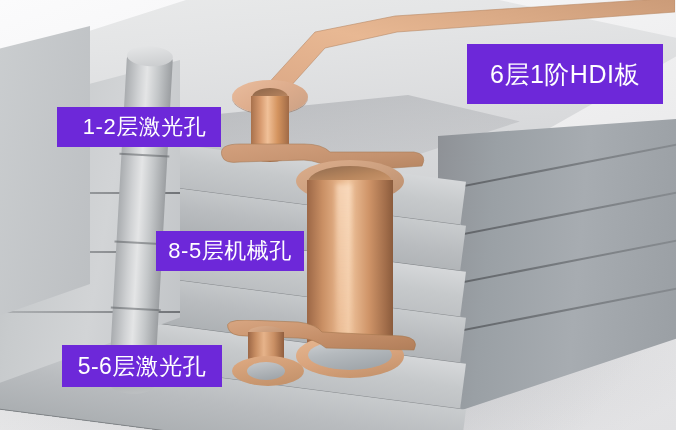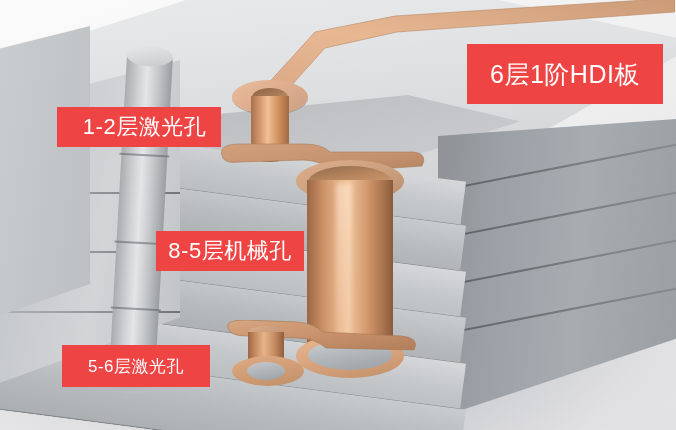--- a/index.html
+++ b/index.html
@@ -189,30 +189,30 @@
     background:linear-gradient(160deg,#dcae8c,#b98c6c);
   }
   
   .cu-l5{position:absolute;left:222px;top:320px;width:200px;height:44px;}
   .cu-l5 svg{display:block;}
 
   
   .label{
     position:absolute;
     color:#ffffff;
-    background:#ef4444;
+    background:#6d28d9;
     display:flex;align-items:center;justify-content:center;
     letter-spacing:.5px;
     white-space:nowrap;
     font-weight:400;
   }
   #label-hdi{left:467px;top:44px;width:196px;height:60px;font-size:25px;}
   #label-mv12{left:57px;top:107px;width:153px;height:40px;font-size:22px;padding-left:11px;}
   #label-mech{left:156px;top:231px;width:148px;height:40px;font-size:22px;}
-  #label-mv56{left:62px;top:345px;width:148px;height:42px;font-size:17px;}
+  #label-mv56{left:62px;top:345px;width:160px;height:42px;font-size:23px;}
 </style>
 </head>
 <body>
 
 <div id="stage">
 
   <div class="backdrop"></div>
   <div class="floor-shadow"></div>
   <div class="floor-shadow2"></div>
 

